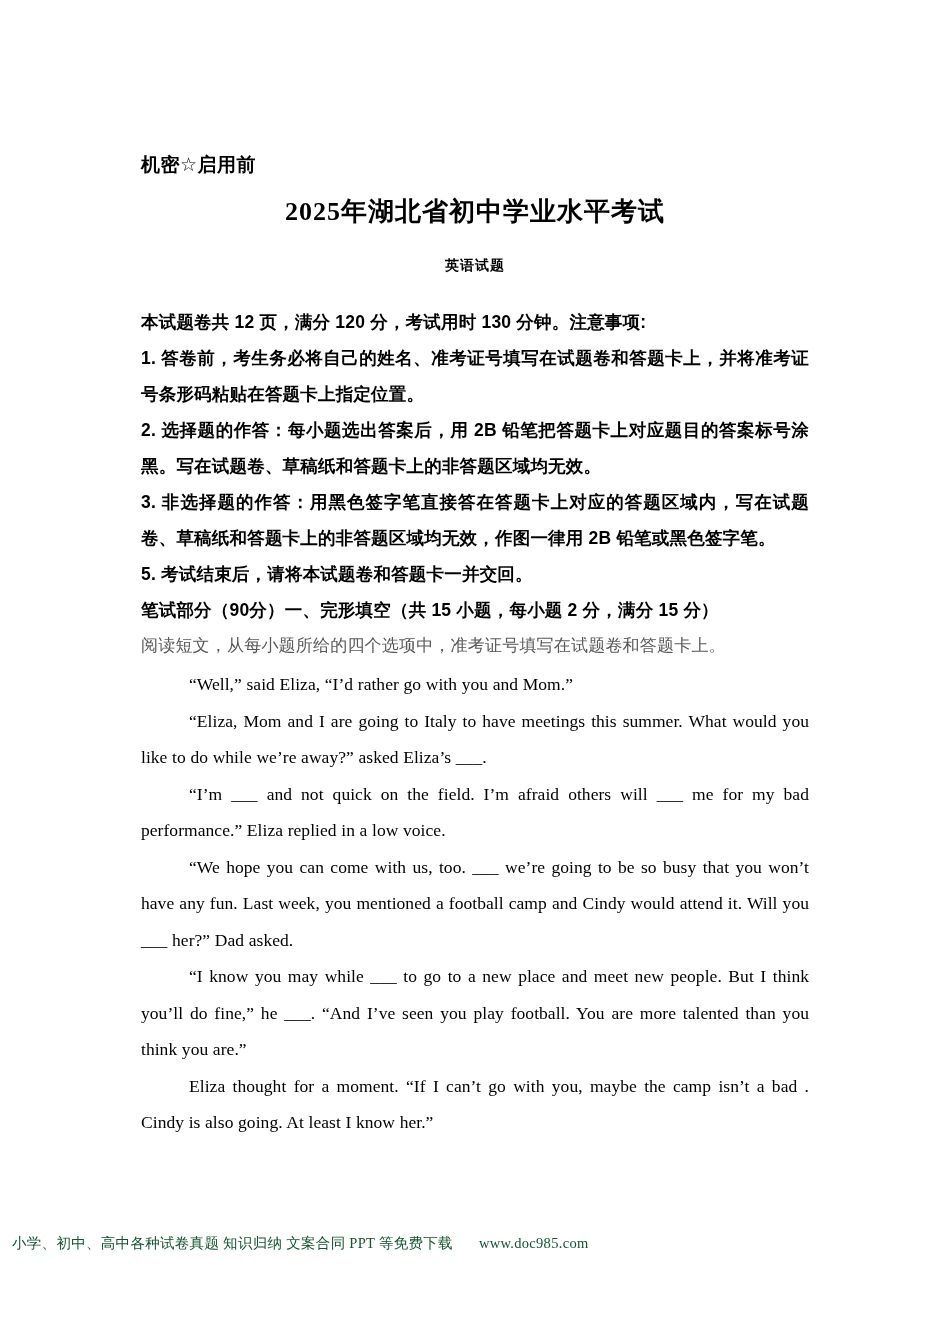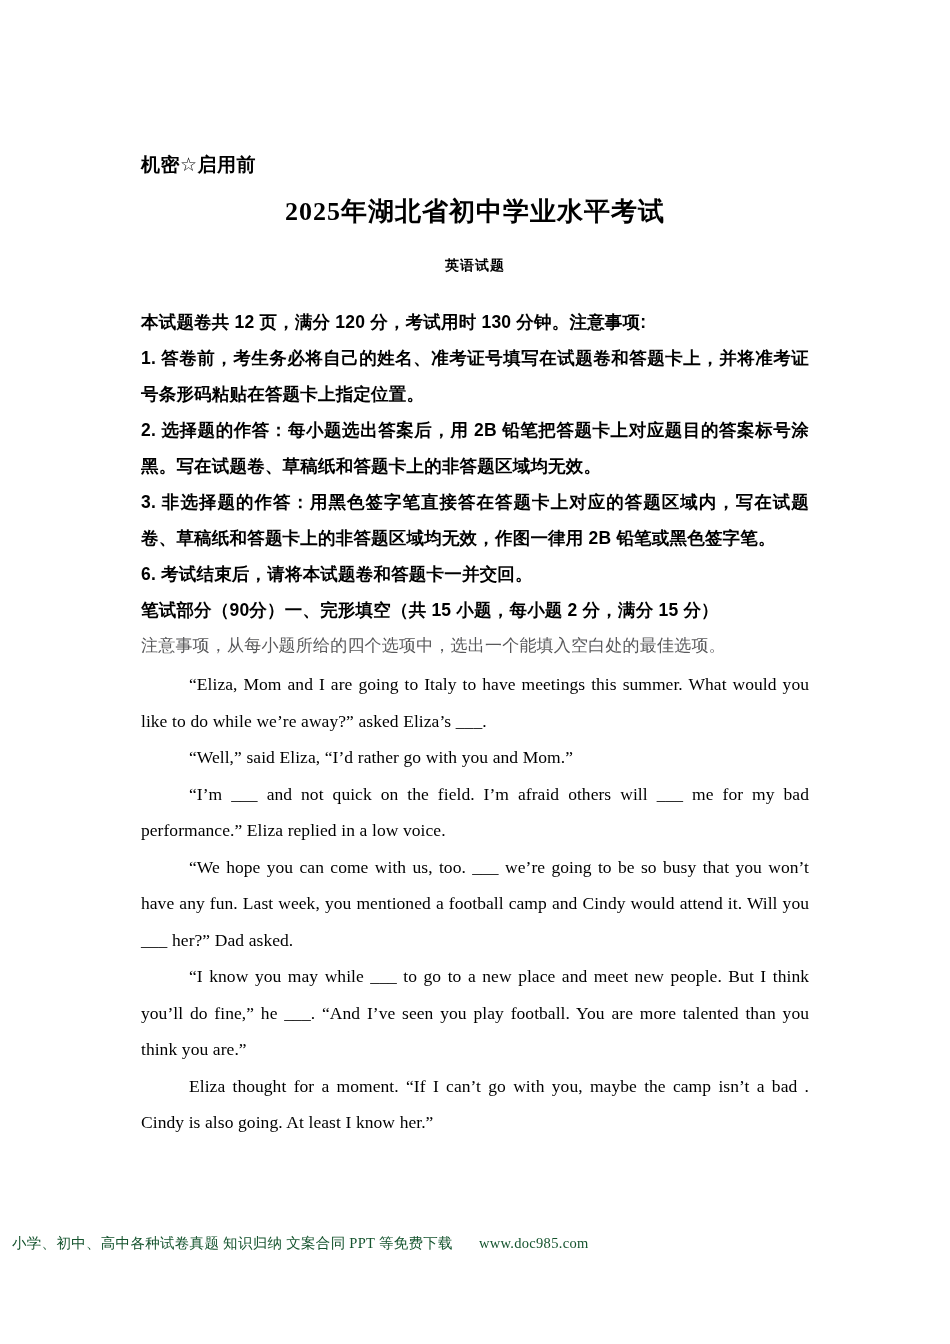--- a/index.html
+++ b/index.html
@@ -139,30 +139,30 @@
 
     <div class="doc-title">2025年湖北省初中学业水平考试</div>
 
     <div class="doc-subtitle">英语试题</div>
 
     <div class="instructions">
       <div class="instr-line">本试题卷共 12 页，满分 120 分，考试用时 130 分钟。注意事项:</div>
       <div class="instr-line">1. 答卷前，考生务必将自己的姓名、准考证号填写在试题卷和答题卡上，并将准考证号条形码粘贴在答题卡上指定位置。</div>
       <div class="instr-line">2. 选择题的作答：每小题选出答案后，用 2B 铅笔把答题卡上对应题目的答案标号涂黑。写在试题卷、草稿纸和答题卡上的非答题区域均无效。</div>
       <div class="instr-line">3. 非选择题的作答：用黑色签字笔直接答在答题卡上对应的答题区域内，写在试题卷、草稿纸和答题卡上的非答题区域均无效，作图一律用 2B 铅笔或黑色签字笔。</div>
-      <div class="instr-line">6. 考试结束后，请将本试题卷和答题卡一并交回。</div>
+      <div class="instr-line">5. 考试结束后，请将本试题卷和答题卡一并交回。</div>
     </div>
 
     <div class="section-heading">笔试部分（90分）一、完形填空（共 15 小题，每小题 2 分，满分 15 分）</div>
 
-    <div class="section-directive">注意事项，从每小题所给的四个选项中，选出一个能填入空白处的最佳选项。</div>
+    <div class="section-directive">阅读短文，从每小题所给的四个选项中，准考证号填写在试题卷和答题卡上。</div>
 
     <div class="passage">
+      <p>“Well,” said Eliza, “I’d rather go with you and Mom.”</p>
       <p>“Eliza, Mom and I are going to Italy to have meetings this summer. What would you like to do while we’re away?” asked Eliza’s ___.</p>
-      <p>“Well,” said Eliza, “I’d rather go with you and Mom.”</p>
       <p>“I’m ___ and not quick on the field. I’m afraid others will ___ me for my bad performance.” Eliza replied in a low voice.</p>
       <p>“We hope you can come with us, too. ___ we’re going to be so busy that you won’t have any fun. Last week, you mentioned a football camp and Cindy would attend it. Will you ___ her?” Dad asked.</p>
       <p>“I know you may while ___ to go to a new place and meet new people. But I think you’ll do fine,” he ___. “And I’ve seen you play football. You are more talented than you think you are.”</p>
       <p>Eliza thought for a moment. “If I can’t go with you, maybe the camp isn’t a bad . Cindy is also going. At least I know her.”</p>
     </div>
 
   </div>
 
   <div class="footer">
     <span>小学、初中、高中各种试卷真题 知识归纳 文案合同 PPT 等免费下载</span><span class="url">www.doc985.com</span>

